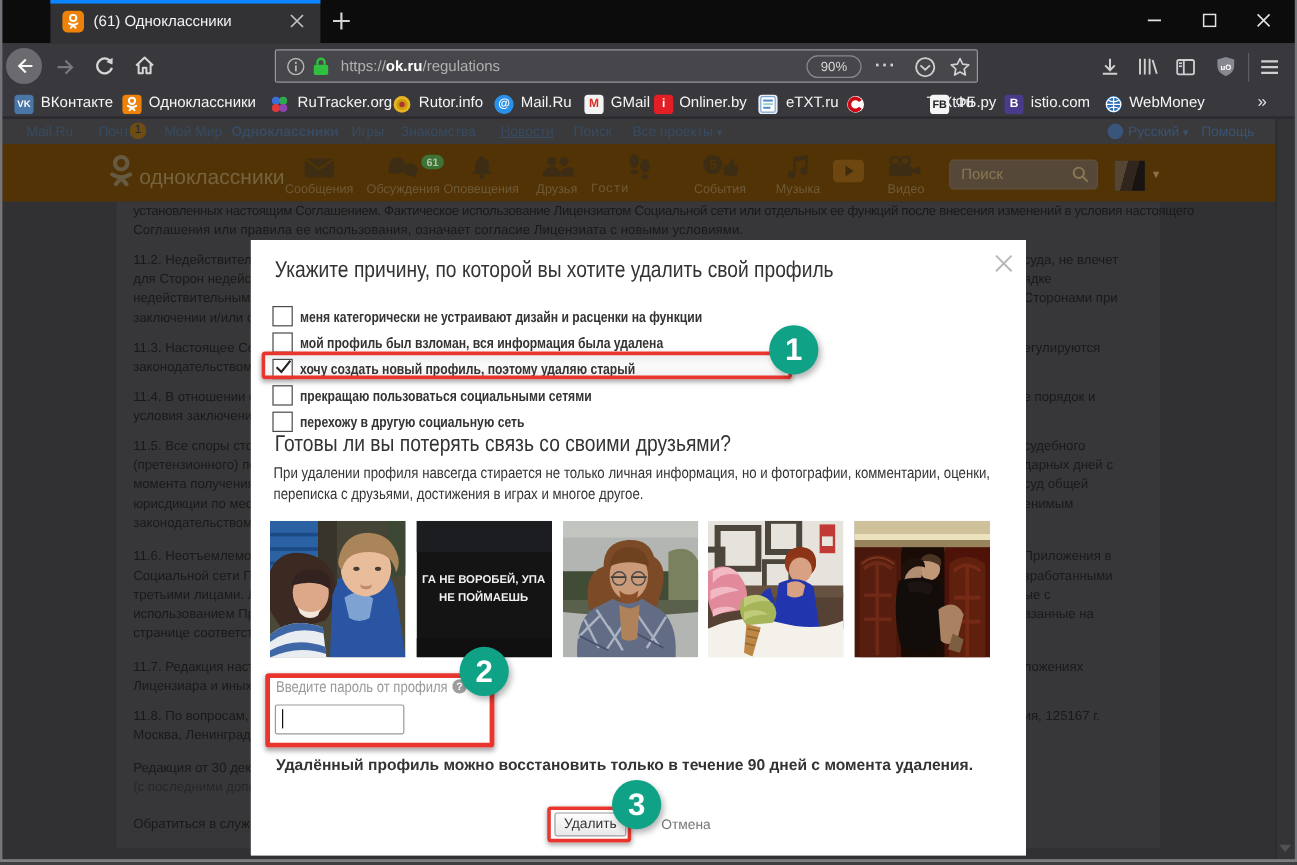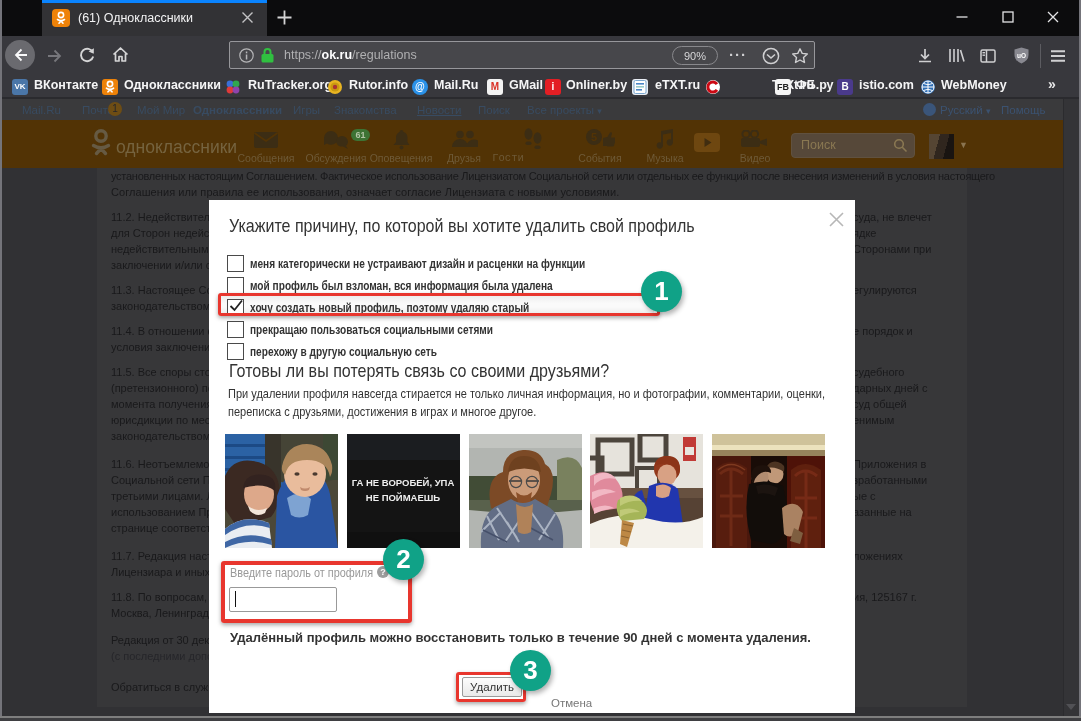--- a/index.html
+++ b/index.html
@@ -13,21 +13,21 @@
 #tabtitle{position:absolute;left:78px;top:11px;font-size:12.5px;color:#f3f3f4;}
 
 #navbar{position:absolute;left:0;top:36px;width:1081px;height:39px;background:#38383d;}
 #backcircle{position:absolute;left:5px;top:40px;width:30px;height:30px;border-radius:50%;background:#6a6a6f;}
 #urlbar{position:absolute;left:229px;top:41px;width:586px;height:28px;background:#47474b;border:1px solid #97979b;border-radius:2px;box-sizing:border-box;}
 #urltext{position:absolute;left:284px;top:48px;font-size:12.5px;color:#b0b0b2;}
 #urltext b{color:#fdfdfe;font-weight:700;}
 #zoompill{position:absolute;left:672px;top:46px;width:46px;height:19px;border:1px solid #88888c;border-radius:10px;color:#d6d6d8;font-size:11px;line-height:19px;text-align:center;box-sizing:border-box;}
 
 #bookmarks{position:absolute;left:0;top:75px;width:1081px;height:22px;background:#38383d;border-bottom:2px solid #2a2a2e;box-sizing:content-box;}
-.bm{position:absolute;top:78px;height:17px;font-size:12.5px;font-weight:700;color:#f5f5f6;white-space:nowrap;}
+.bm{position:absolute;top:78px;height:17px;font-size:12.5px;font-weight:400;color:#f5f5f6;white-space:nowrap;}
 .bmi{position:absolute;top:79px;width:16px;height:16px;border-radius:3px;font-size:9px;font-weight:700;color:#fff;text-align:center;line-height:16px;}
 
 #oktop{position:absolute;left:0;top:97px;width:1081px;height:23px;background:#3a3a3c;}
 .oklink{position:absolute;top:104px;font-size:11.5px;color:#384b61;white-space:nowrap;}
 #okbar{position:absolute;left:0;top:120px;width:1081px;height:48px;background:#523305;}
 .okico{position:absolute;color:#3c2d14;}
 .oklabel{position:absolute;top:152px;font-size:10.5px;color:#6e5a38;text-align:center;width:70px;margin-left:-35px;}
 #content{position:absolute;left:97px;top:168px;width:870px;height:539px;background:#373739;}
 .bt{position:absolute;font-size:11px;color:#19191b;white-space:nowrap;}
 .btc{position:absolute;font-size:11px;color:#19191b;white-space:nowrap;left:111px;width:744px;overflow:hidden;}
@@ -450,19 +450,19 @@
 <div class="abs" style="left:230px;top:565px;font-size:13px;color:#999;transform:scaleX(0.837);transform-origin:0 0;white-space:nowrap;">Введите пароль от профиля</div>
 <div class="abs" style="left:377px;top:566px;width:12px;height:12px;border-radius:50%;background:#9d9d9d;color:#fff;font-size:9px;font-weight:700;text-align:center;line-height:12px;">?</div>
 <div class="abs" style="left:229px;top:587px;width:108px;height:25px;background:#fff;border:1px solid #999;border-radius:2px;box-sizing:border-box;"></div>
 <div class="abs" style="left:235px;top:591px;width:1px;height:16px;background:#111;"></div>
 <div class="redbox" style="left:221px;top:561px;width:183px;height:54px;border-width:4px;"></div>
 <div class="gcircle" style="left:383px;top:539px;">2</div>
 
 <div class="abs" style="left:230px;top:630px;font-size:13px;font-weight:700;color:#333;">Удалённый профиль можно восстановить только в течение 90 дней с момента удаления.</div>
 
 <div class="abs" style="left:462px;top:677px;width:60px;height:20px;background:linear-gradient(#fdfdfd,#e9e9e9);border:1px solid #9a9a9a;border-radius:2px;box-sizing:border-box;font-size:11.5px;color:#333;text-align:center;line-height:18px;">Удалить</div>
-<div class="abs" style="left:551px;top:682px;font-size:11.5px;color:#777;margin-top:15px;">Отмена</div>
+<div class="abs" style="left:551px;top:682px;font-size:11.5px;color:#777;">Отмена</div>
 <div class="redbox" style="left:456px;top:672px;width:64px;height:24px;"></div>
 <div class="gcircle" style="left:510px;top:650px;">3</div>
 
 <div id="frameL"></div>
 <div id="frameR"></div>
 <div id="frameB"></div>
 
 </body></html>

